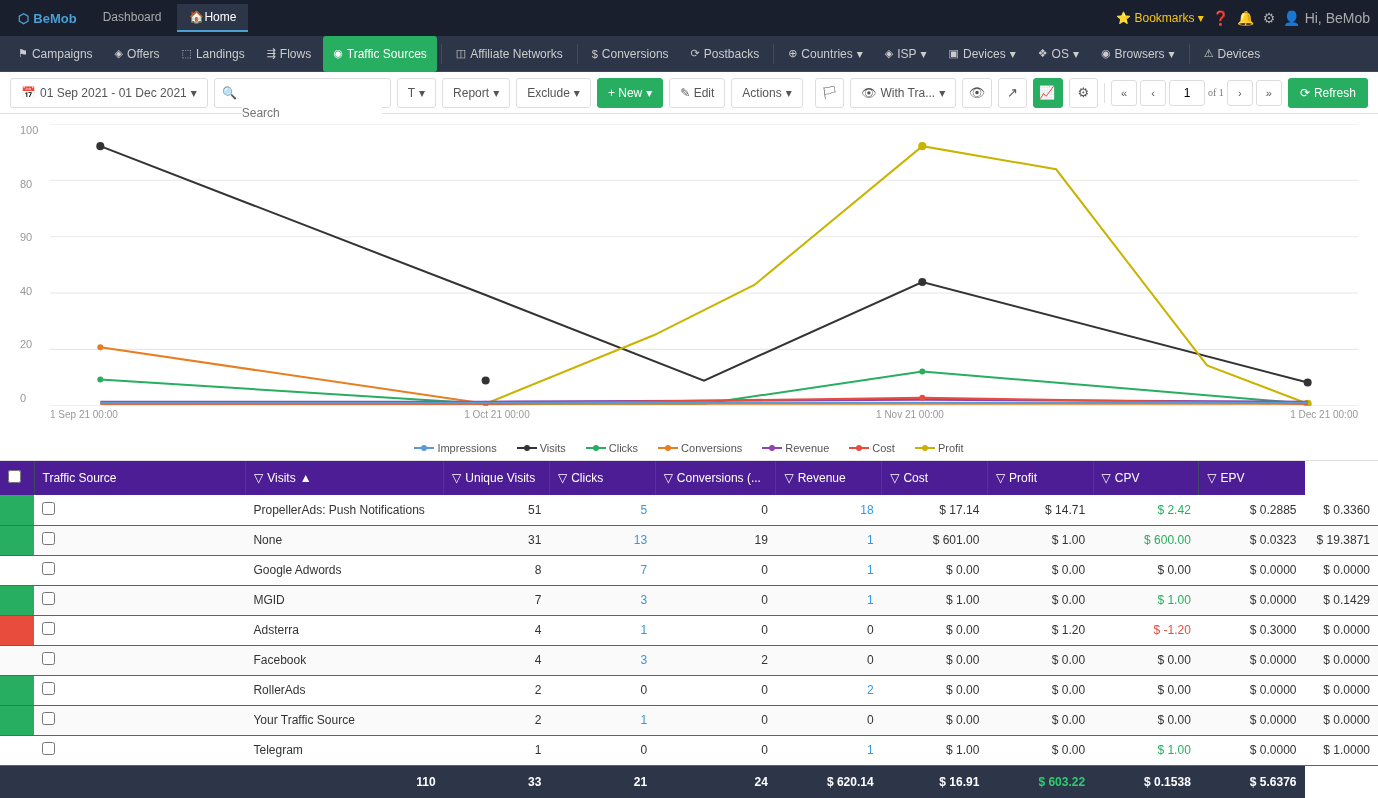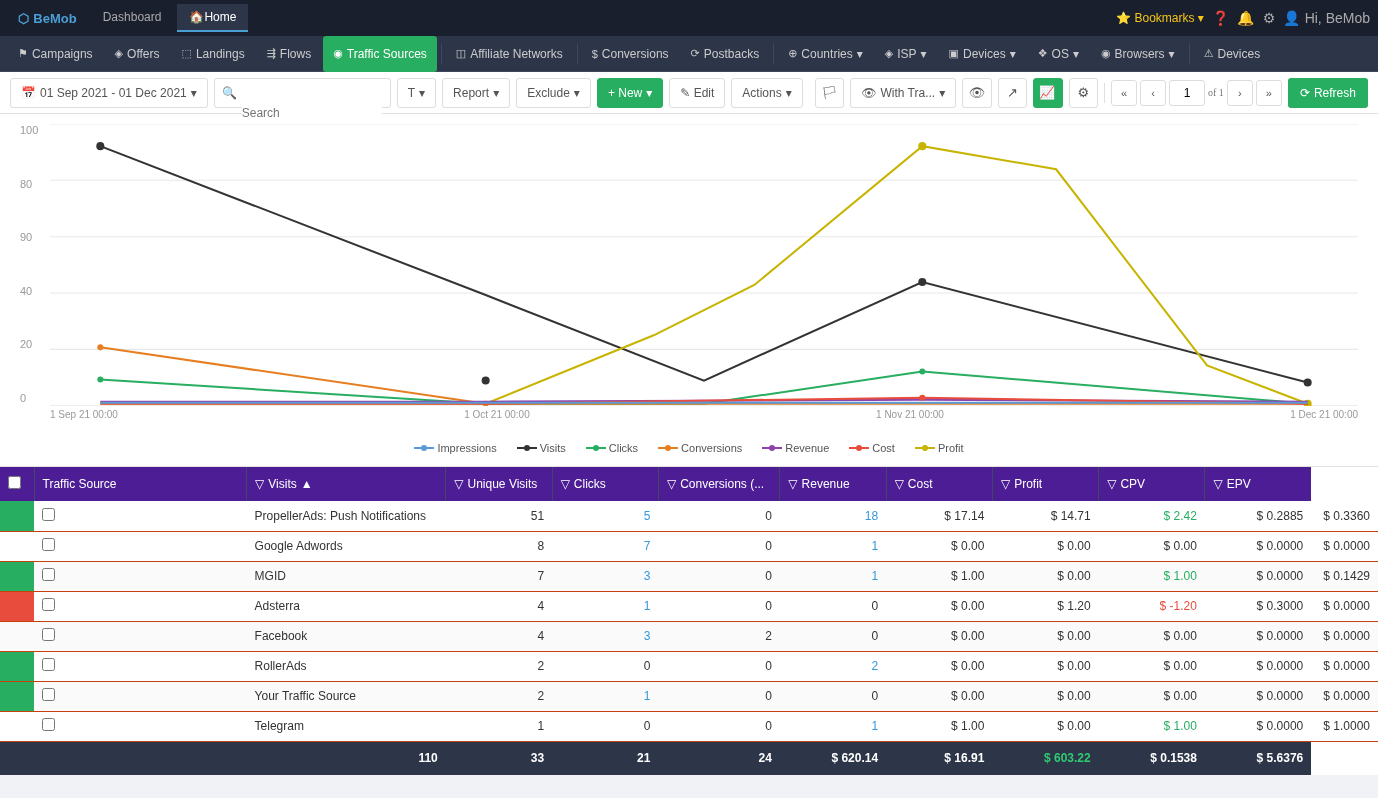--- a/index.html
+++ b/index.html
@@ -31,21 +31,21 @@
     .search-box input { border: none; outline: none; font-size: 12px; width: 100%; color: #14532d; margin-top: 40px; }
     .toolbar-separator { width: 1px; background: #e0e0e0; height: 20px; }
     .toolbar-spacer { flex: 1; }
     .pagination { display: flex; align-items: center; gap: 3px; }
     .page-btn { width: 26px; height: 26px; border: 1px solid #ddd; background: #fff; border-radius: 3px; cursor: pointer; display: flex; align-items: center; justify-content: center; font-size: 11px; color: #555; }
     .page-input { width: 36px; height: 26px; border: 1px solid #ddd; border-radius: 3px; text-align: center; font-size: 12px; }
     .page-of { font-size: 10px; color: #777; white-space: nowrap; font-family: Liberation Serif, serif; }
     .refresh-btn { background: #27ae60; color: #fff; border: none; border-radius: 3px; padding: 4px 12px; height: 30px; cursor: pointer; font-size: 12px; display: flex; align-items: center; gap: 4px; }
 
     
-    .chart-area { background: #fff; padding: 10px 20px 10px; border-bottom: 1px solid #e0e0e0; }
+    .chart-area { background: #fff; padding: 10px 20px 4px; border-bottom: 1px solid #e0e0e0; }
     .chart-container { position: relative; height: 310px; }
     .chart-y-labels { position: absolute; left: 0; top: 0; bottom: 30px; display: flex; flex-direction: column; justify-content: space-between; color: #999; font-size: 11px; width: 30px; }
     .chart-svg { position: absolute; left: 30px; right: 0; top: 0; bottom: 30px; }
     .chart-x-labels { position: absolute; left: 30px; right: 0; bottom: 0; height: 25px; display: flex; justify-content: space-between; align-items: flex-start; color: #999; font-size: 10px; }
     .chart-legend { display: flex; justify-content: center; gap: 20px; padding: 8px 0 2px; flex-wrap: wrap; }
     .legend-item { display: flex; align-items: center; gap: 3px; font-size: 11px; color: #555; cursor: pointer; }
     .legend-line { width: 20px; height: 2px; position: relative; }
     .legend-line::after { content: ''; position: absolute; left: 50%; top: 50%; transform: translate(-50%, -50%); width: 6px; height: 6px; border-radius: 50%; background: inherit; }
 
     
@@ -376,20 +376,34 @@
     <td class="num">51</td>
     <td class="blue-text">5</td>
     <td class="num">0</td>
     <td class="blue-text">18</td>
     <td class="num">$ 17.14</td>
     <td class="num">$ 14.71</td>
     <td class="green-text">$ 2.42</td>
     <td class="num">$ 0.2885</td>
     <td class="num">$ 0.3360</td>
   </tr>
+        <tr class="alt">
+    <td style="width:8px;background:#27ae60;padding:0;"></td>
+    <td><input type="checkbox" style=""></td>
+    <td>None</td>
+    <td class="num">31</td>
+    <td class="blue-text">13</td>
+    <td class="num">19</td>
+    <td class="blue-text">1</td>
+    <td class="num">$ 601.00</td>
+    <td class="num">$ 1.00</td>
+    <td class="green-text">$ 600.00</td>
+    <td class="num">$ 0.0323</td>
+    <td class="num">$ 19.3871</td>
+  </tr>
         <tr>
     <td style="width:8px;padding:0;"></td>
     <td><input type="checkbox" style=""></td>
     <td>Google Adwords</td>
     <td class="num">8</td>
     <td class="blue-text">7</td>
     <td class="num">0</td>
     <td class="blue-text">1</td>
     <td class="num">$ 0.00</td>
     <td class="num">$ 0.00</td>

